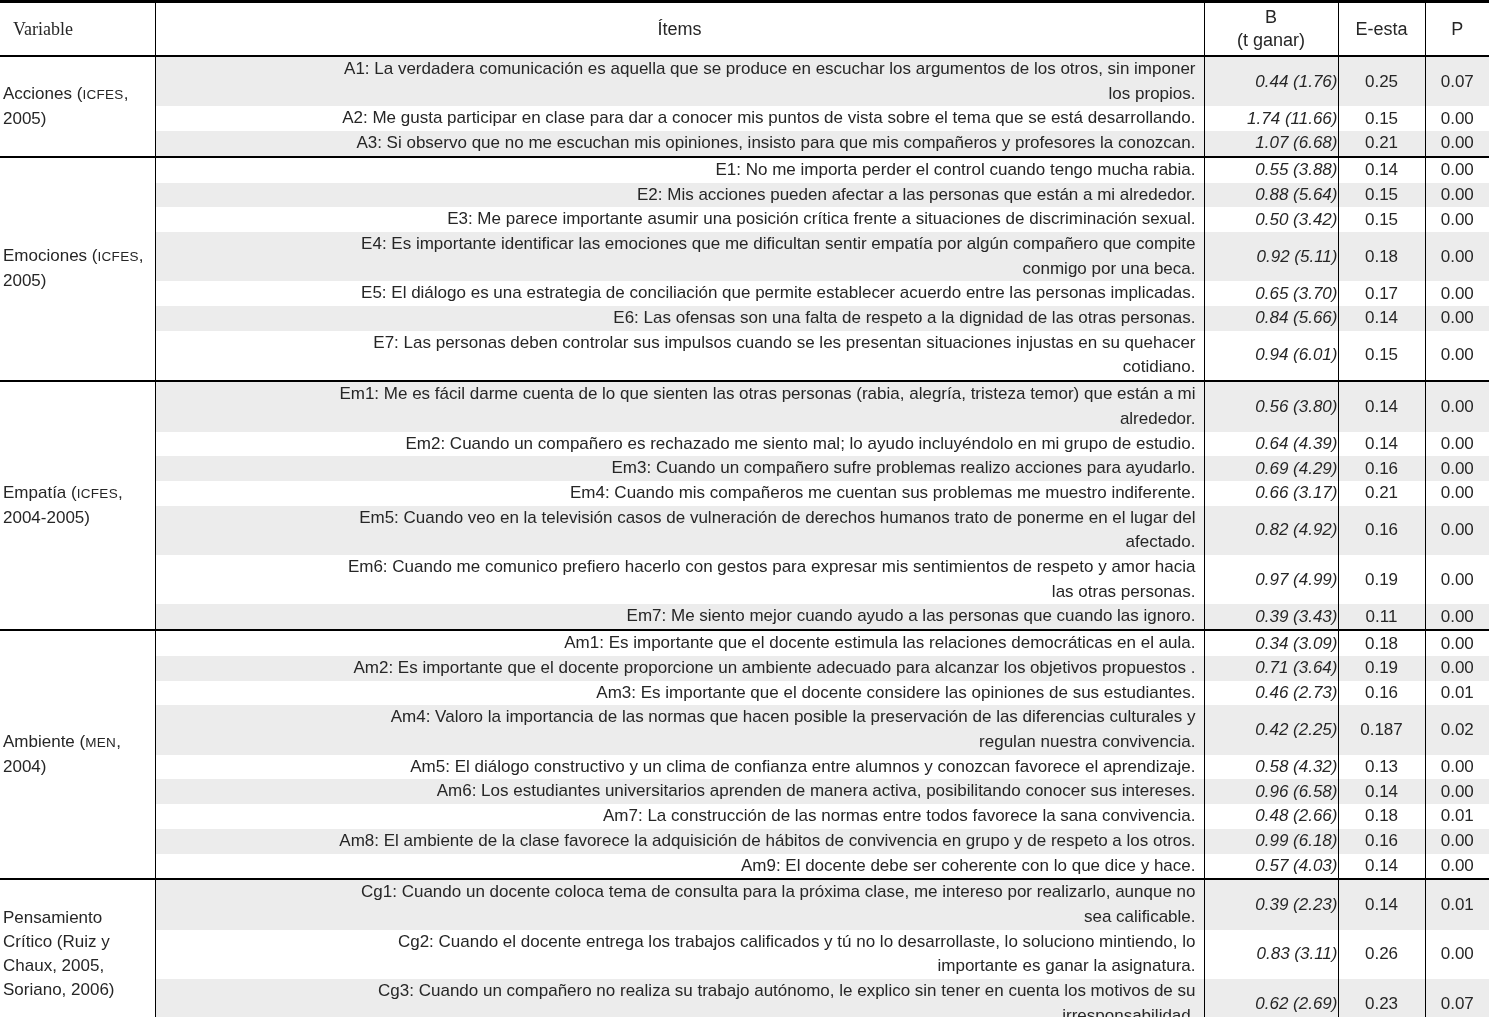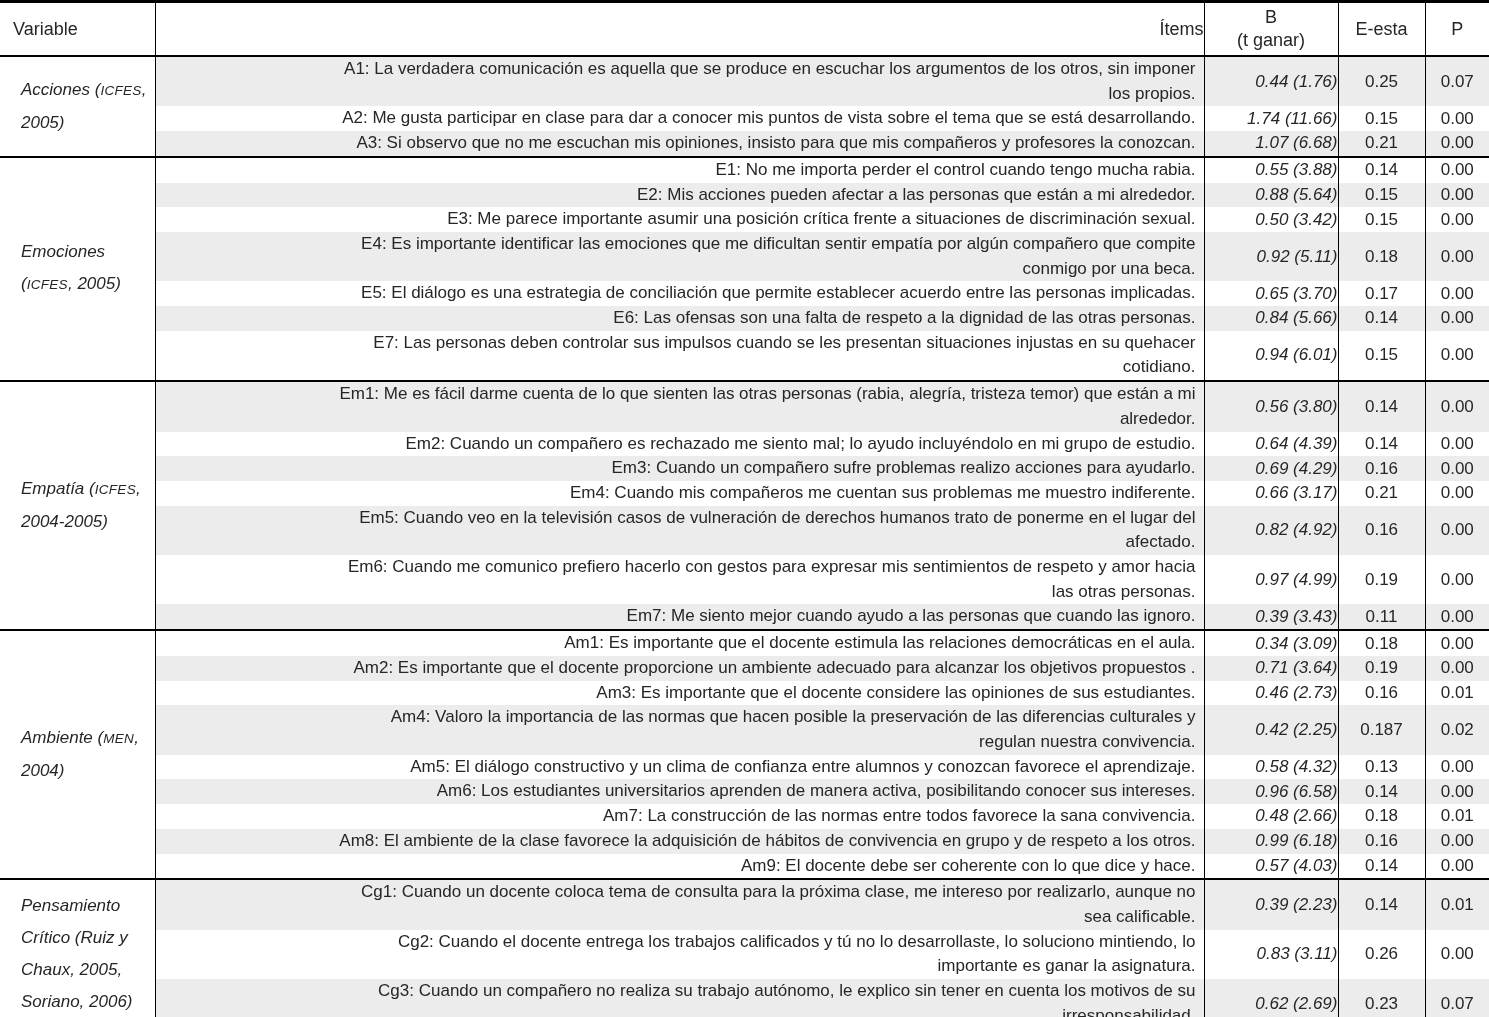--- a/index.html
+++ b/index.html
@@ -28,39 +28,38 @@
 
   thead th {
     font-weight: normal;
     font-size: 18px;
     height: 52px;
     vertical-align: middle;
     border-bottom: 2px solid #000;
     background: #fff;
     padding: 0;
   }
-  th.h-var   { text-align: left; padding-left: 13px; }
-  th.h-items { text-align: right; }
+  th.h-var   { text-align: left; padding-left: 13px; font-family: Liberation Serif, serif; }
+  th.h-items { text-align: center; }
   th.h-b, th.h-e, th.h-p { text-align: center; }
   .b-head-line { line-height: 23px; text-align: center; }
 
   tbody td {
     font-size: 17px;
     vertical-align: middle;
     padding: 0;
   }
   tr.stripe td { background: #ececec; }
   tr.group-start td { border-top: 2px solid #000; }
 
   td.var-cell {
     background: #ffffff !important;
-    padding: 2px 6px 2px 21px;
-    line-height: 32px;
+    padding: 2px 6px 2px 3px;
+    line-height: 24px;
     vertical-align: middle;
-    font-style: italic;
   }
   .acr { font-size: 13.5px; letter-spacing: 0.3px; }
 
   td.item-cell {
     padding: 0 8px;
     line-height: 24.7px;
     white-space: pre-line;
     text-align: right;
   }
   td.val-b {

